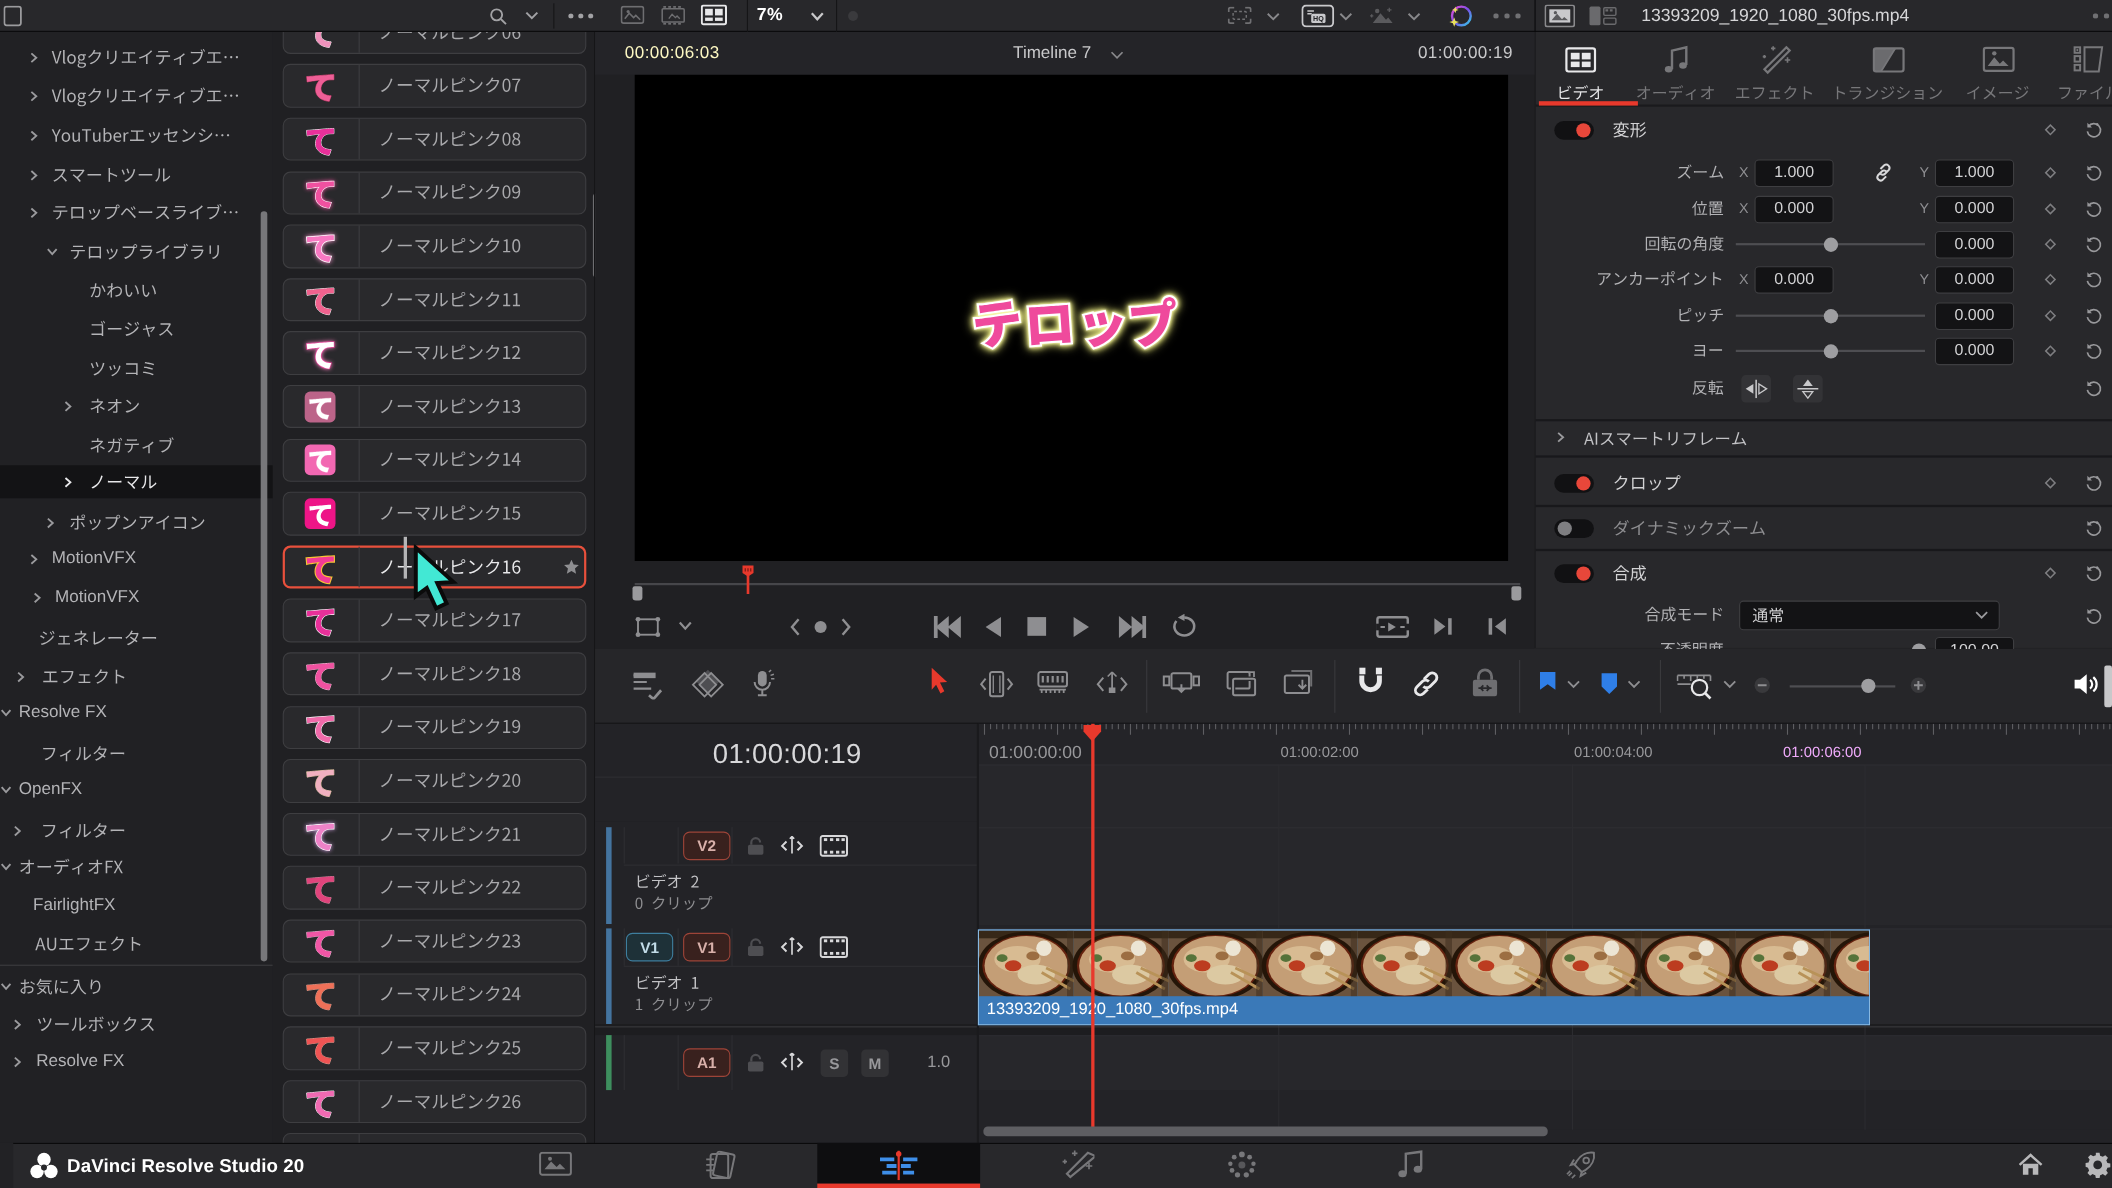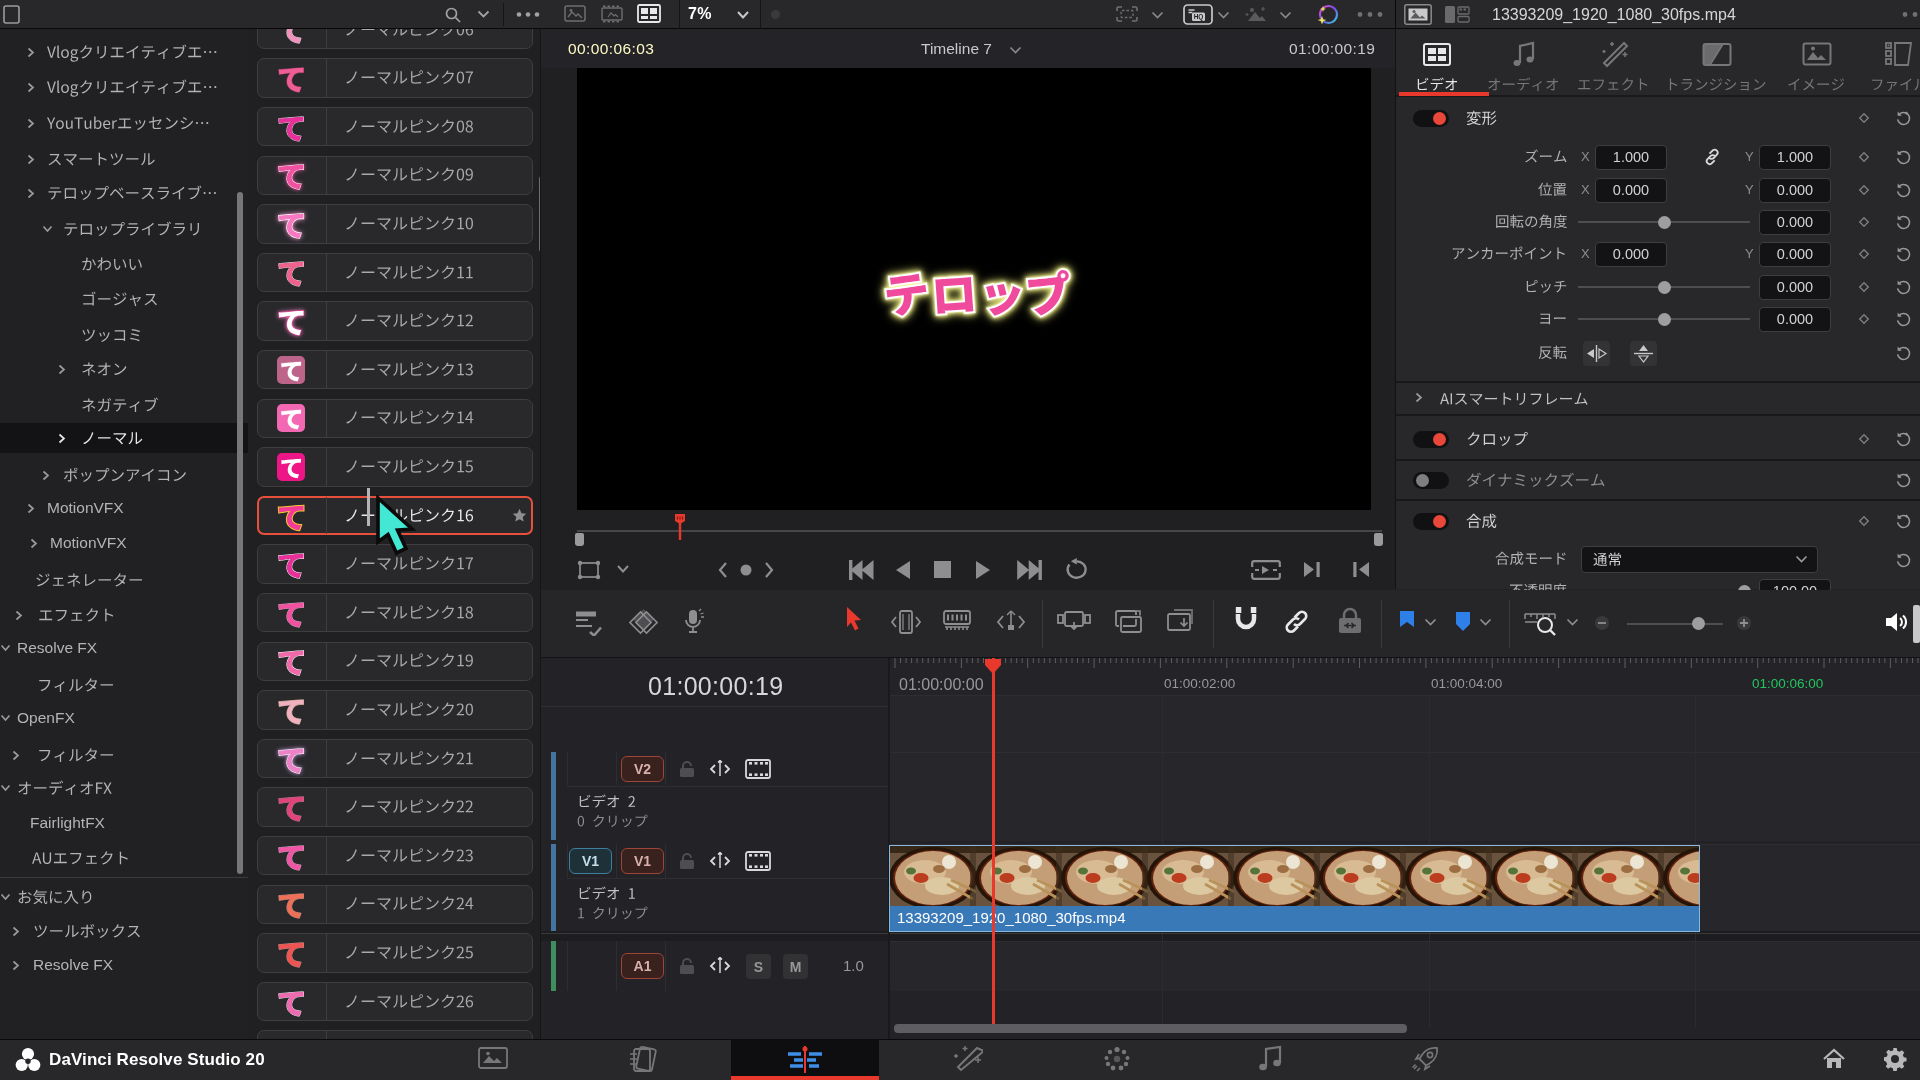--- a/index.html
+++ b/index.html
@@ -1763,21 +1763,21 @@
     <line x1="1001.4" y1="0" x2="1001.4" y2="10" stroke="#5e5e62" stroke-width="1"></line>
     <line x1="1006.9" y1="0" x2="1006.9" y2="5" stroke="#5e5e62" stroke-width="1"></line>
     <line x1="1012.5" y1="0" x2="1012.5" y2="5" stroke="#5e5e62" stroke-width="1"></line>
     <line x1="1018.0" y1="0" x2="1018.0" y2="5" stroke="#5e5e62" stroke-width="1"></line>
     <line x1="1023.5" y1="0" x2="1023.5" y2="5" stroke="#5e5e62" stroke-width="1"></line>
     <line x1="1029.0" y1="0" x2="1029.0" y2="5" stroke="#5e5e62" stroke-width="1"></line>
   </svg>
 <div class="abs" style="left:899px;top:676px;color:#98989b;font-size:16px">01:00:00:00</div>
 <div class="abs" style="left:1164px;top:676px;color:#98989b;font-size:13.5px">01:00:02:00</div>
 <div class="abs" style="left:1431px;top:676px;color:#98989b;font-size:13.5px">01:00:04:00</div>
-<div class="abs" style="left:1752px;top:676px;color:#22c55e;font-size:13.5px">01:00:06:00</div>
+<div class="abs" style="left:1621px;top:676px;color:#f0abfc;font-size:13.5px">01:00:06:00</div>
 <div class="abs" style="left:889px;top:695px;width:1031px;height:332px;background:#232327"></div>
 <div class="abs" style="left:889px;top:695px;width:1031px;height:57px;background:#27272b;border-top:1px solid #2e2e32"></div>
 <div class="abs" style="left:889px;top:752px;width:1031px;height:89px;background:#27272b;border-top:1px solid #2e2e32"></div>
 <div class="abs" style="left:889px;top:844px;width:1031px;height:87px;background:#27272b;border-top:1px solid #2e2e32"></div>
 <div class="abs" style="left:889px;top:941px;width:1031px;height:50px;background:#27272b;border-top:1px solid #2e2e32"></div>
 <div class="abs" style="left:889px;top:931px;width:1031px;height:10px;background:#1d1d20"></div>
 <div class="abs" style="left:1162px;top:695px;width:1px;height:332px;background:#2c2c30"></div>
 <div class="abs" style="left:1429px;top:695px;width:1px;height:332px;background:#2c2c30"></div>
 <div class="abs" style="left:1695px;top:695px;width:1px;height:332px;background:#2c2c30"></div>
 <div class="abs" style="left:541px;top:747px;width:348px;height:292px;background:#232327"></div>
@@ -1919,21 +1919,21 @@
     <use href="#bowl" x="688"></use>
     <use href="#bowl" x="774"></use>
   </svg>
 <div class="abs" style="left:890px;top:906px;width:809px;height:25px;background:#3a79b8"></div>
 <div class="abs" style="left:897px;top:909px;color:#fff;font-size:15px">13393209_1920_1080_30fps.mp4</div>
 <div class="abs" style="left:992px;top:658px;width:2.5px;height:372px;background:#e8392c"></div>
 <svg class="abs" style="left:984px;top:658px" width="18" height="17" viewBox="0 0 18 17">
     <path d="M1 1h16v6l-8 9-8-9z" fill="#e8392c"></path>
   </svg>
 <div class="abs" style="left:894px;top:1024px;width:513px;height:9px;background:#5e5e62;border-radius:4px"></div>
-<div class="abs" style="left:0;top:0;width:1884px;height:1080px;z-index:22;pointer-events:none">
+<div class="abs" style="left:12px;top:0;width:1884px;height:1080px;z-index:22;pointer-events:none">
 <div class="abs" style="left:0;top:1039px;width:1920px;height:41px;background:#28282b;border-top:1px solid #0a0a0b"></div>
 <svg class="abs" style="left:14px;top:1046px" width="28" height="28" viewBox="0 0 28 28">
       <g fill="#fff">
         <circle cx="14" cy="8" r="6.1"></circle>
         <circle cx="7.7" cy="19" r="6.1"></circle>
         <circle cx="20.3" cy="19" r="6.1"></circle>
       </g>
       <circle cx="14" cy="15.3" r="2.7" fill="#28282b"></circle>
     </svg>
 <div class="abs" style="left:49px;top:1050px;color:#fff;font-size:17px;font-weight:bold;letter-spacing:.1px">DaVinci Resolve Studio 20</div>

